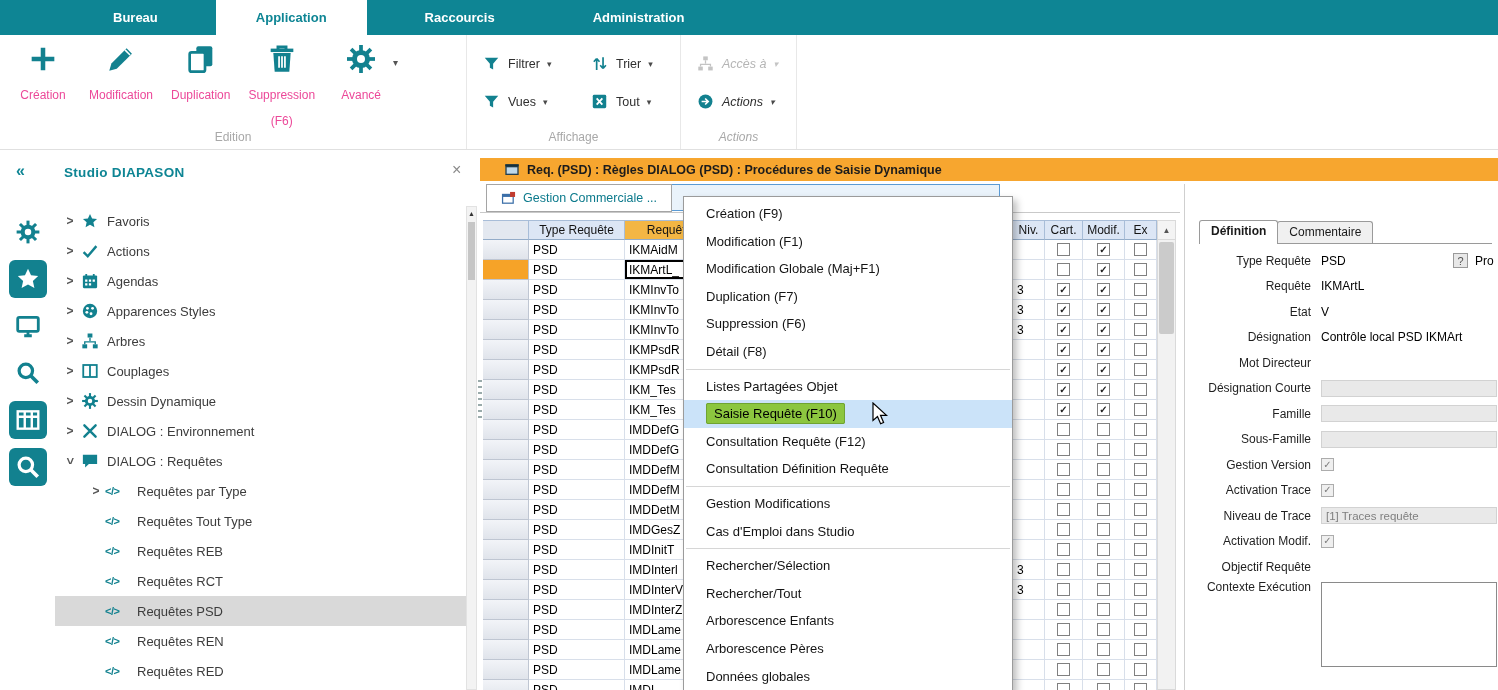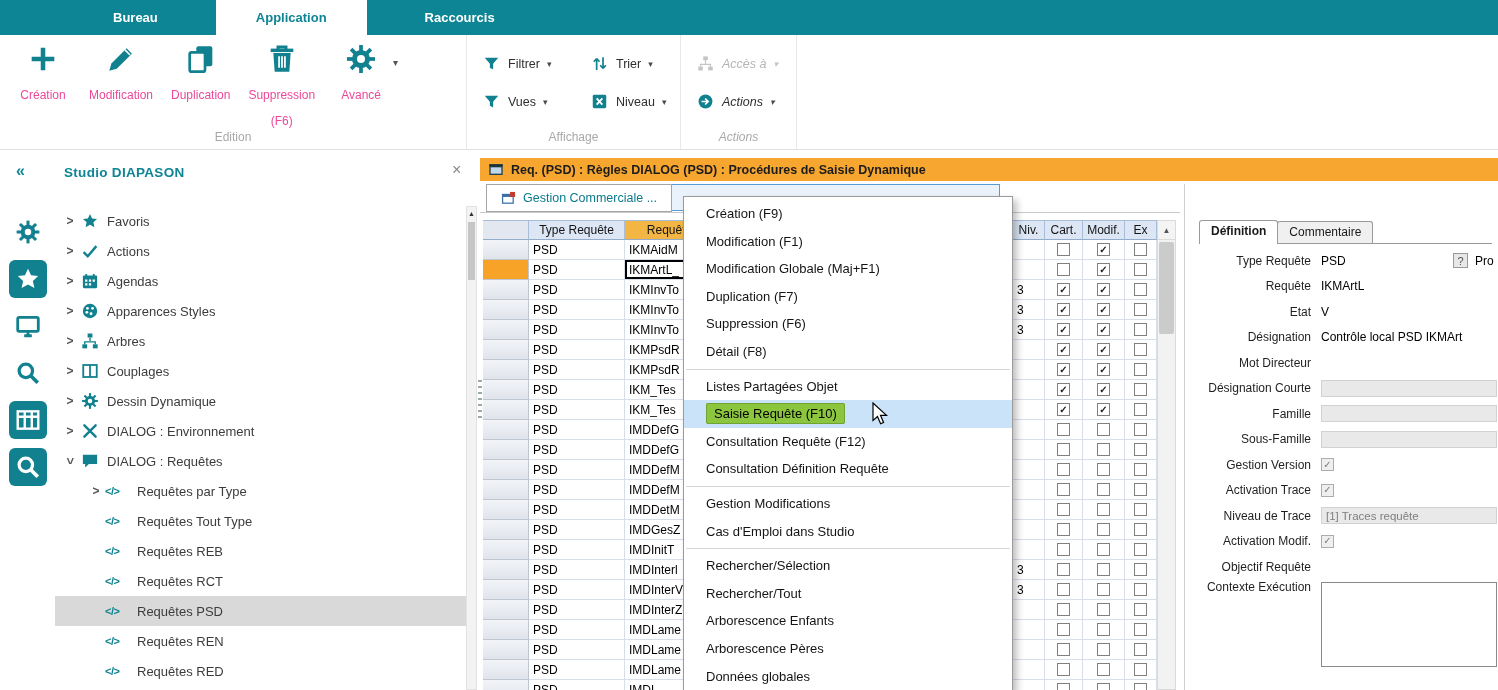--- a/index.html
+++ b/index.html
@@ -53,21 +53,21 @@
   .ticon { width:18px; height:18px; color:#12818F; margin:0 8px 0 4px; flex:none; }
   .ticon svg { width:18px; height:18px; display:block; }
   .code-ic { color:#12818F; font-weight:bold; font-size:11px; width:26px; margin:0 6px 0 2px; letter-spacing:-0.5px; flex:none; }
   .tree-scrollbar { position:absolute; left:466px; top:56px; width:11px; height:484px; background:#F3F3F3; border:1px solid #E2E2E2; }
   .ts-up { display:block; text-align:center; font-size:7px; color:#333; line-height:13px; }
   .ts-thumb { position:absolute; left:1px; top:15px; width:7px; height:58px; background:#C6C6C6; }
   .vgrip { position:absolute; left:478px; top:380px; width:4px; height:42px; background:repeating-linear-gradient(#9aa 0 2px, transparent 2px 6px); }
 
   
   .main { position:absolute; left:480px; top:150px; width:1018px; height:540px; overflow:hidden; }
-  .titlebar { position:absolute; left:0; top:8px; width:1018px; height:23px; background:#F7A62F; display:flex; align-items:center; padding-left:8px; gap:7px; font-size:12.5px; font-weight:bold; color:#1c1c1c; }
+  .titlebar { position:absolute; left:0; top:8px; width:1018px; height:23px; background:#F7A62F; display:flex; align-items:center; padding-left:24px; gap:7px; font-size:12.5px; font-weight:bold; color:#1c1c1c; }
   .titlebar .icon { width:16px; height:16px; }
   .titlebar .icon svg { width:16px; height:16px; display:block; }
   .ghost-tab { position:absolute; left:190px; top:34px; width:330px; height:27px; background:#EAF3FB; border:1px solid #5B9BD5; }
   .doctab { position:absolute; left:6px; top:34px; height:28px; background:#fff; border:1px solid #A5A5A5; display:flex; align-items:center; gap:7px; padding:0 14px; font-size:12.5px; color:#0C7A8C; }
   .doctab .icon { width:15px; height:15px; }
   .doctab .icon svg { width:15px; height:15px; display:block; }
   .tabline { position:absolute; left:0; top:62px; width:700px; border-top:1px solid #C9C9C9; }
 
   .grid { position:absolute; left:3px; top:70px; width:674px; }
   .ghead, .grow { display:grid; grid-template-columns:46px 96px 90px 298px 32px 38px 42px 32px; height:20px; }
@@ -113,20 +113,21 @@
 </style>
 </head>
 <body>
 
 <div class="stage">
 
   <header class="topbar">
       <div class="mtab">Bureau</div>
       <div class="mtab active">Application</div>
       <div class="mtab">Raccourcis</div>
+      <div class="mtab">Administration</div>
     </header>
 
   <div class="ribbon">
       <div class="rgroup g-edition">
         <div class="bigrow">
           <div class="bigbtn">
             <span class="bicon">
               <svg viewBox="0 0 24 24" width="100%" height="100%">
                 <path d="M12 3.5v17M3.5 12h17" stroke="currentColor" stroke-width="3.4" fill="none"></path>
               </svg>
@@ -212,21 +213,21 @@
             <span class="slbl">Vues</span>
             <span class="scaret">▾</span>
           </div>
           <div class="sbtn">
             <span class="sicon">
               <svg viewBox="0 0 24 24" width="100%" height="100%">
                 <rect x="2.5" y="2.5" width="19" height="19" rx="2" fill="currentColor"></rect>
                 <path d="M8 7.5l8 9M16 7.5l-8 9" stroke="#fff" stroke-width="2.6"></path>
               </svg>
             </span>
-            <span class="slbl">Niveau</span>
+            <span class="slbl">Tout</span>
             <span class="scaret">▾</span>
           </div>
         </div>
         <div class="rgroup-label">Affichage</div>
       </div>
       <div class="rgroup g-actions">
         <div class="sgrid one-col">
           <div class="sbtn disabled">
             <span class="sicon">
               <svg viewBox="0 0 24 24" width="100%" height="100%">

